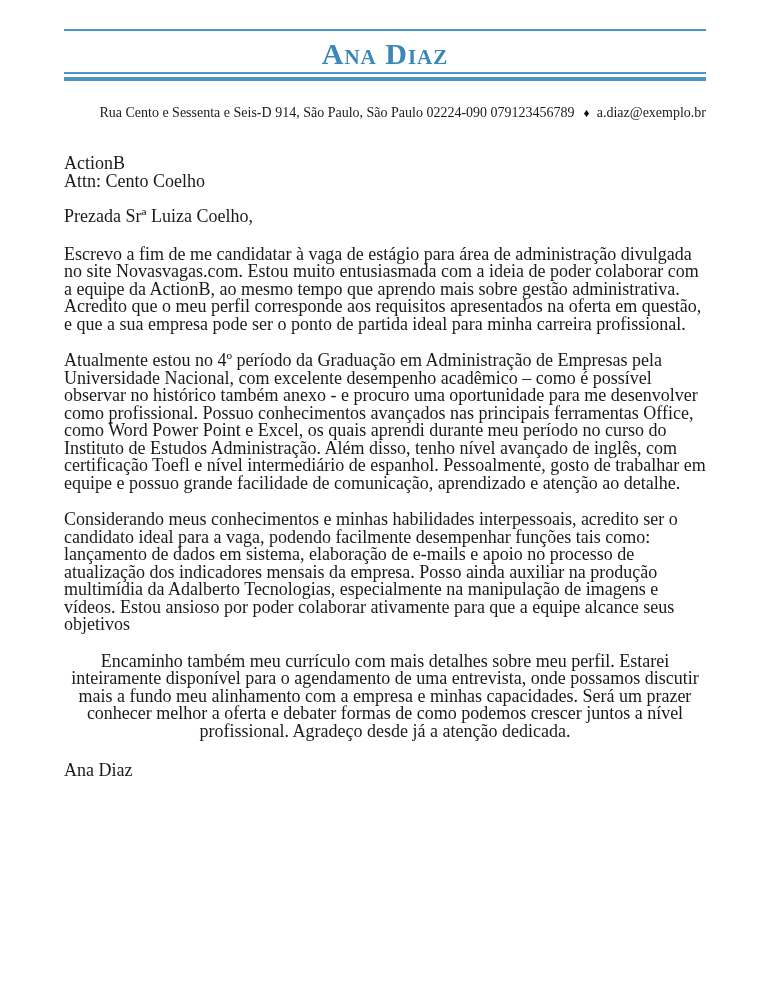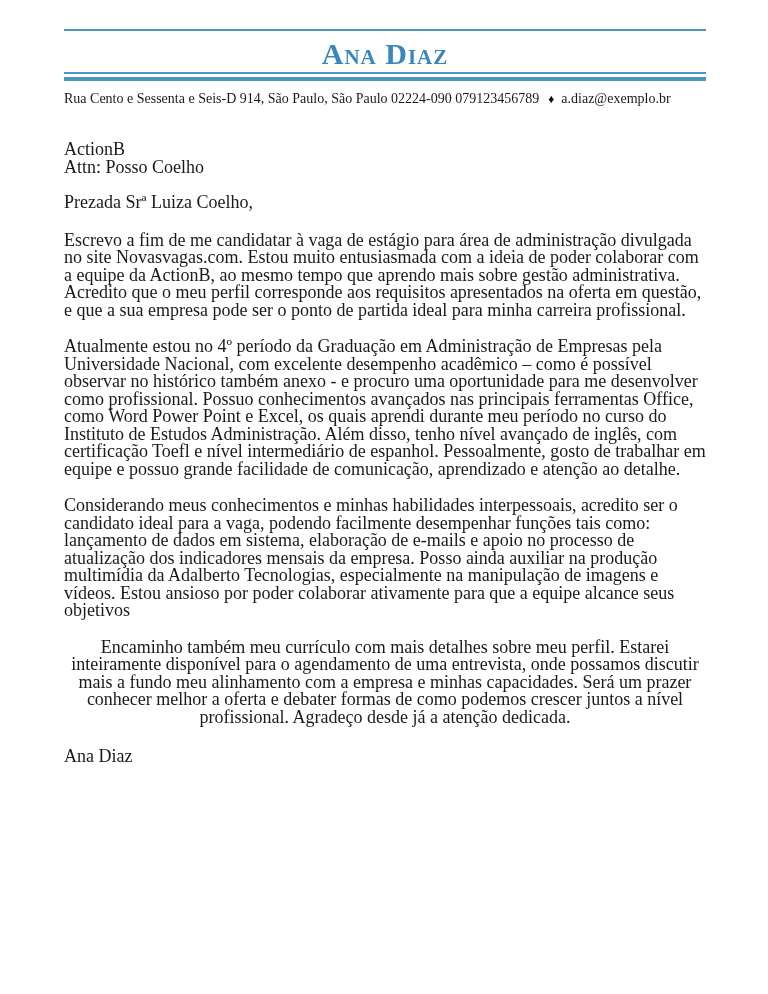--- a/index.html
+++ b/index.html
@@ -42,22 +42,22 @@
     margin-top: 1px;
   }
   .rule-double .thin {
     height: 2px;
     margin-bottom: 3px;
   }
   .rule-double .thick {
     height: 4px;
   }
   .contact {
-    margin: 9px 0 0 0;
-    text-align: left;
+    margin: 23px 0 0 0;
+    text-align: right;
     font-size: 14px;
     line-height: 17px;
     white-space: nowrap;
   }
   .contact .diamond {
     display: inline-block;
     margin: 0 7px 0 9px;
     font-size: 12px;
     color: #111111;
   }
@@ -100,21 +100,21 @@
       <div class="rule thin"></div>
       <div class="rule thick"></div>
     </div>
     <p class="contact"><span>Rua Cento e Sessenta e Seis-D 914, São Paulo, São Paulo 02224-090 079123456789</span><span class="diamond">♦</span><span>a.diaz@exemplo.br</span></p>
   </header>
 
   <main class="letter">
 
     <div class="recipient">
       <p>ActionB</p>
-      <p>Attn: Posso Coelho</p>
+      <p>Attn: Cento Coelho</p>
     </div>
 
     <p class="salutation">Prezada Srª Luiza Coelho,</p>
 
     <p class="para para-0">Escrevo a fim de me candidatar à vaga de estágio para área de administração divulgada no site Novasvagas.com. Estou muito entusiasmada com a ideia de poder colaborar com a equipe da ActionB, ao mesmo tempo que aprendo mais sobre gestão administrativa. Acredito que o meu perfil corresponde aos requisitos apresentados na oferta em questão, e que a sua empresa pode ser o ponto de partida ideal para minha carreira profissional.</p>
     <p class="para para-1">Atualmente estou no 4º período da Graduação em Administração de Empresas pela Universidade Nacional, com excelente desempenho acadêmico – como é possível observar no histórico também anexo - e procuro uma oportunidade para me desenvolver como profissional. Possuo conhecimentos avançados nas principais ferramentas Office, como Word Power Point e Excel, os quais aprendi durante meu período no curso do Instituto de Estudos Administração. Além disso, tenho nível avançado de inglês, com certificação Toefl e nível intermediário de espanhol. Pessoalmente, gosto de trabalhar em equipe e possuo grande facilidade de comunicação, aprendizado e atenção ao detalhe.</p>
     <p class="para para-2">Considerando meus conhecimentos e minhas habilidades interpessoais, acredito ser o candidato ideal para a vaga, podendo facilmente desempenhar funções tais como: lançamento de dados em sistema, elaboração de e-mails e apoio no processo de atualização dos indicadores mensais da empresa. Posso ainda auxiliar na produção multimídia da Adalberto Tecnologias, especialmente na manipulação de imagens e vídeos. Estou ansioso por poder colaborar ativamente para que a equipe alcance seus objetivos</p>
     <p class="para para-3">Encaminho também meu currículo com mais detalhes sobre meu perfil. Estarei inteiramente disponível para o agendamento de uma entrevista, onde possamos discutir mais a fundo meu alinhamento com a empresa e minhas capacidades. Será um prazer conhecer melhor a oferta e debater formas de como podemos crescer juntos a nível profissional. Agradeço desde já a atenção dedicada.</p>
 
     <p class="signature">Ana Diaz</p>

